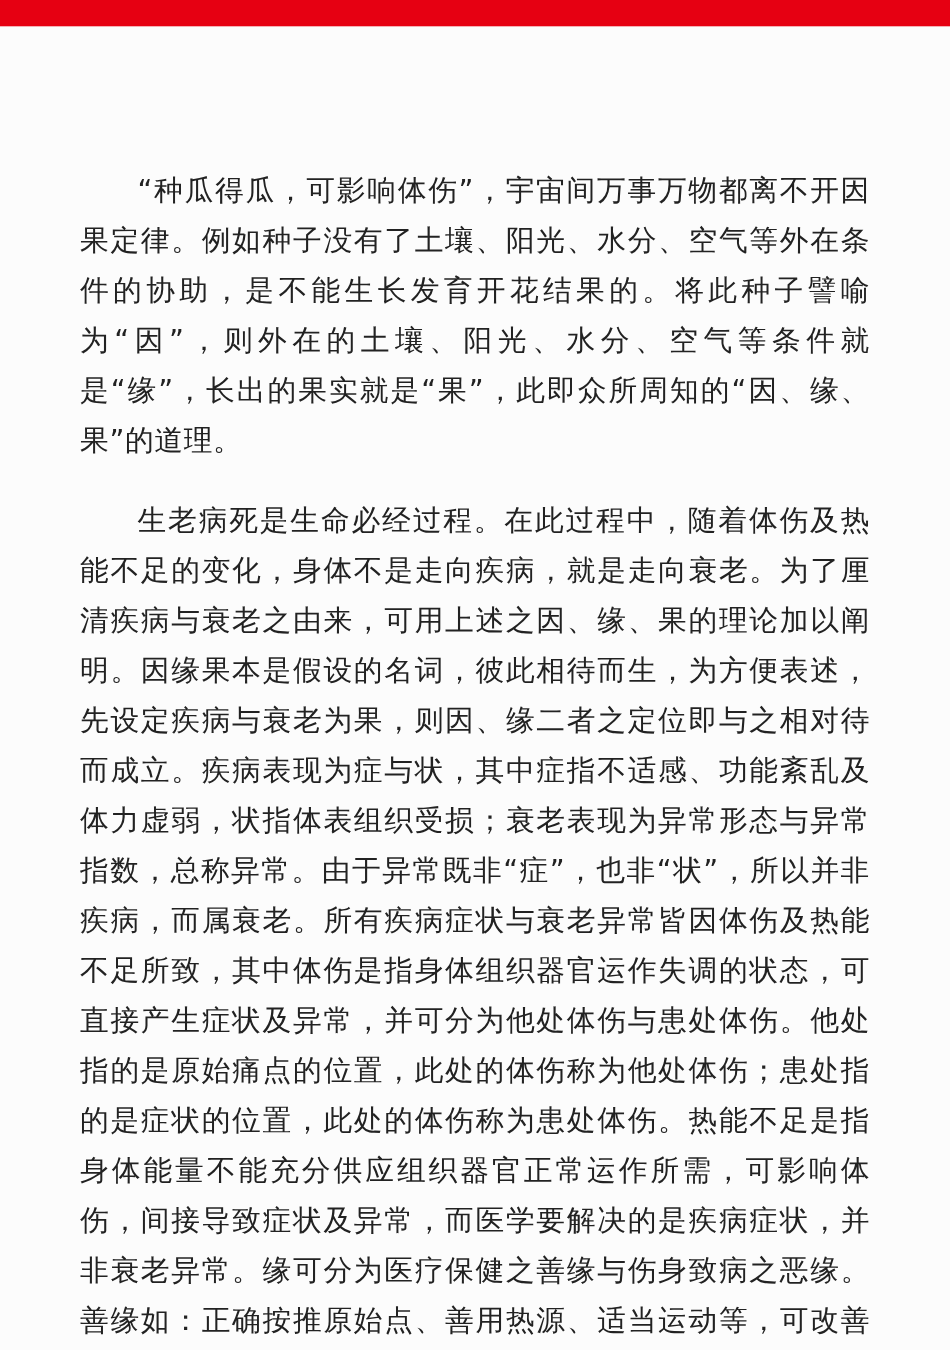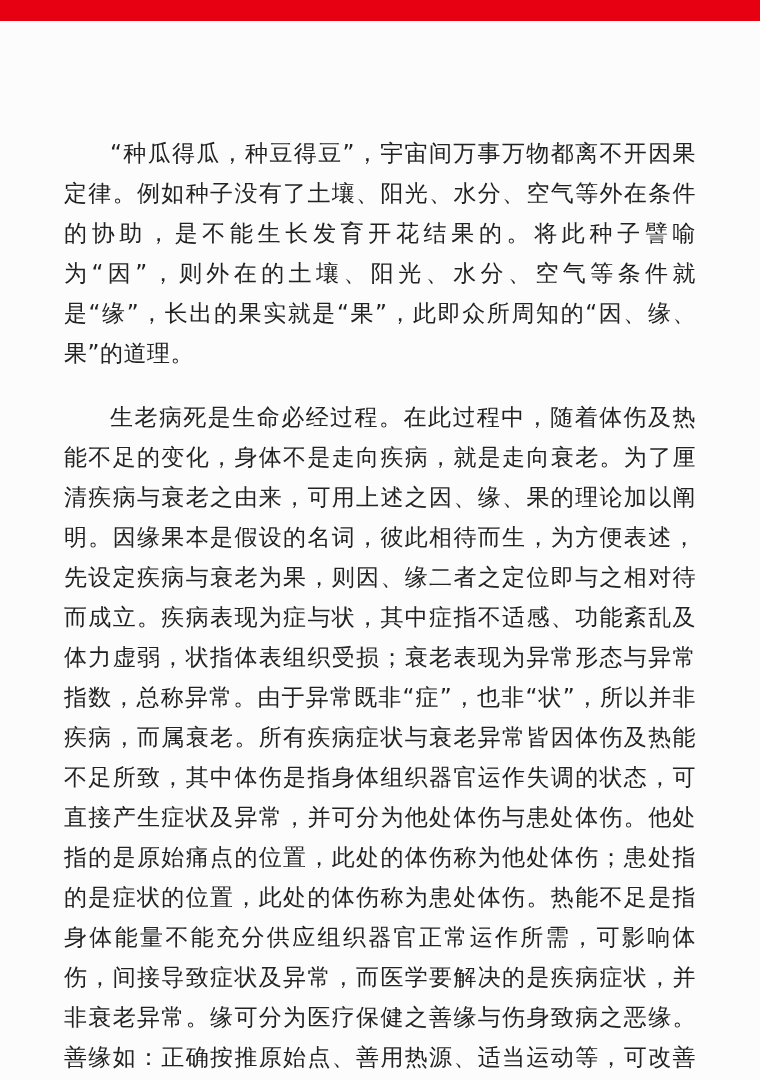--- a/index.html
+++ b/index.html
@@ -50,18 +50,18 @@
     font-family: Liberation Mono, monospace;
   }
 </style>
 </head>
 <body>
 
 <div class="page">
   <div class="top-bar"></div>
 
   <div class="content">
-    <p class="first">“种瓜得瓜，种豆得豆”，宇宙间万事万物都离不开因果定律。例如种子没有了土壤、阳光、水分、空气等外在条件的协助，是不能生长发育开花结果的。将此种子譬喻为“因”，则外在的土壤、阳光、水分、空气等条件就是“缘”，长出的果实就是“果”，此即众所周知的“因、缘、果”的道理。</p>
+    <p class="first">“种瓜得瓜，可影响体伤”，宇宙间万事万物都离不开因果定律。例如种子没有了土壤、阳光、水分、空气等外在条件的协助，是不能生长发育开花结果的。将此种子譬喻为“因”，则外在的土壤、阳光、水分、空气等条件就是“缘”，长出的果实就是“果”，此即众所周知的“因、缘、果”的道理。</p>
     <p>生老病死是生命必经过程。在此过程中，随着体伤及热能不足的变化，身体不是走向疾病，就是走向衰老。为了厘清疾病与衰老之由来，可用上述之因、缘、果的理论加以阐明。因缘果本是假设的名词，彼此相待而生，为方便表述，先设定疾病与衰老为果，则因、缘二者之定位即与之相对待而成立。疾病表现为症与状，其中症指不适感、功能紊乱及体力虚弱，状指体表组织受损；衰老表现为异常形态与异常指数，总称异常。由于异常既非“症”，也非“状”，所以并非疾病，而属衰老。所有疾病症状与衰老异常皆因体伤及热能不足所致，其中体伤是指身体组织器官运作失调的状态，可直接产生症状及异常，并可分为他处体伤与患处体伤。他处指的是原始痛点的位置，此处的体伤称为他处体伤；患处指的是症状的位置，此处的体伤称为患处体伤。热能不足是指身体能量不能充分供应组织器官正常运作所需，可影响体伤，间接导致症状及异常，而医学要解决的是疾病症状，并非衰老异常。缘可分为医疗保健之善缘与伤身致病之恶缘。善缘如：正确按推原始点、善用热源、适当运动等，可改善体伤及热能不足，使身体正常运作恢复健康。恶缘如：生气、压力、劳累等，会消</p>
   </div>
 
   <div class="page-badge">21</div>
 </div>
 
 </body></html>

